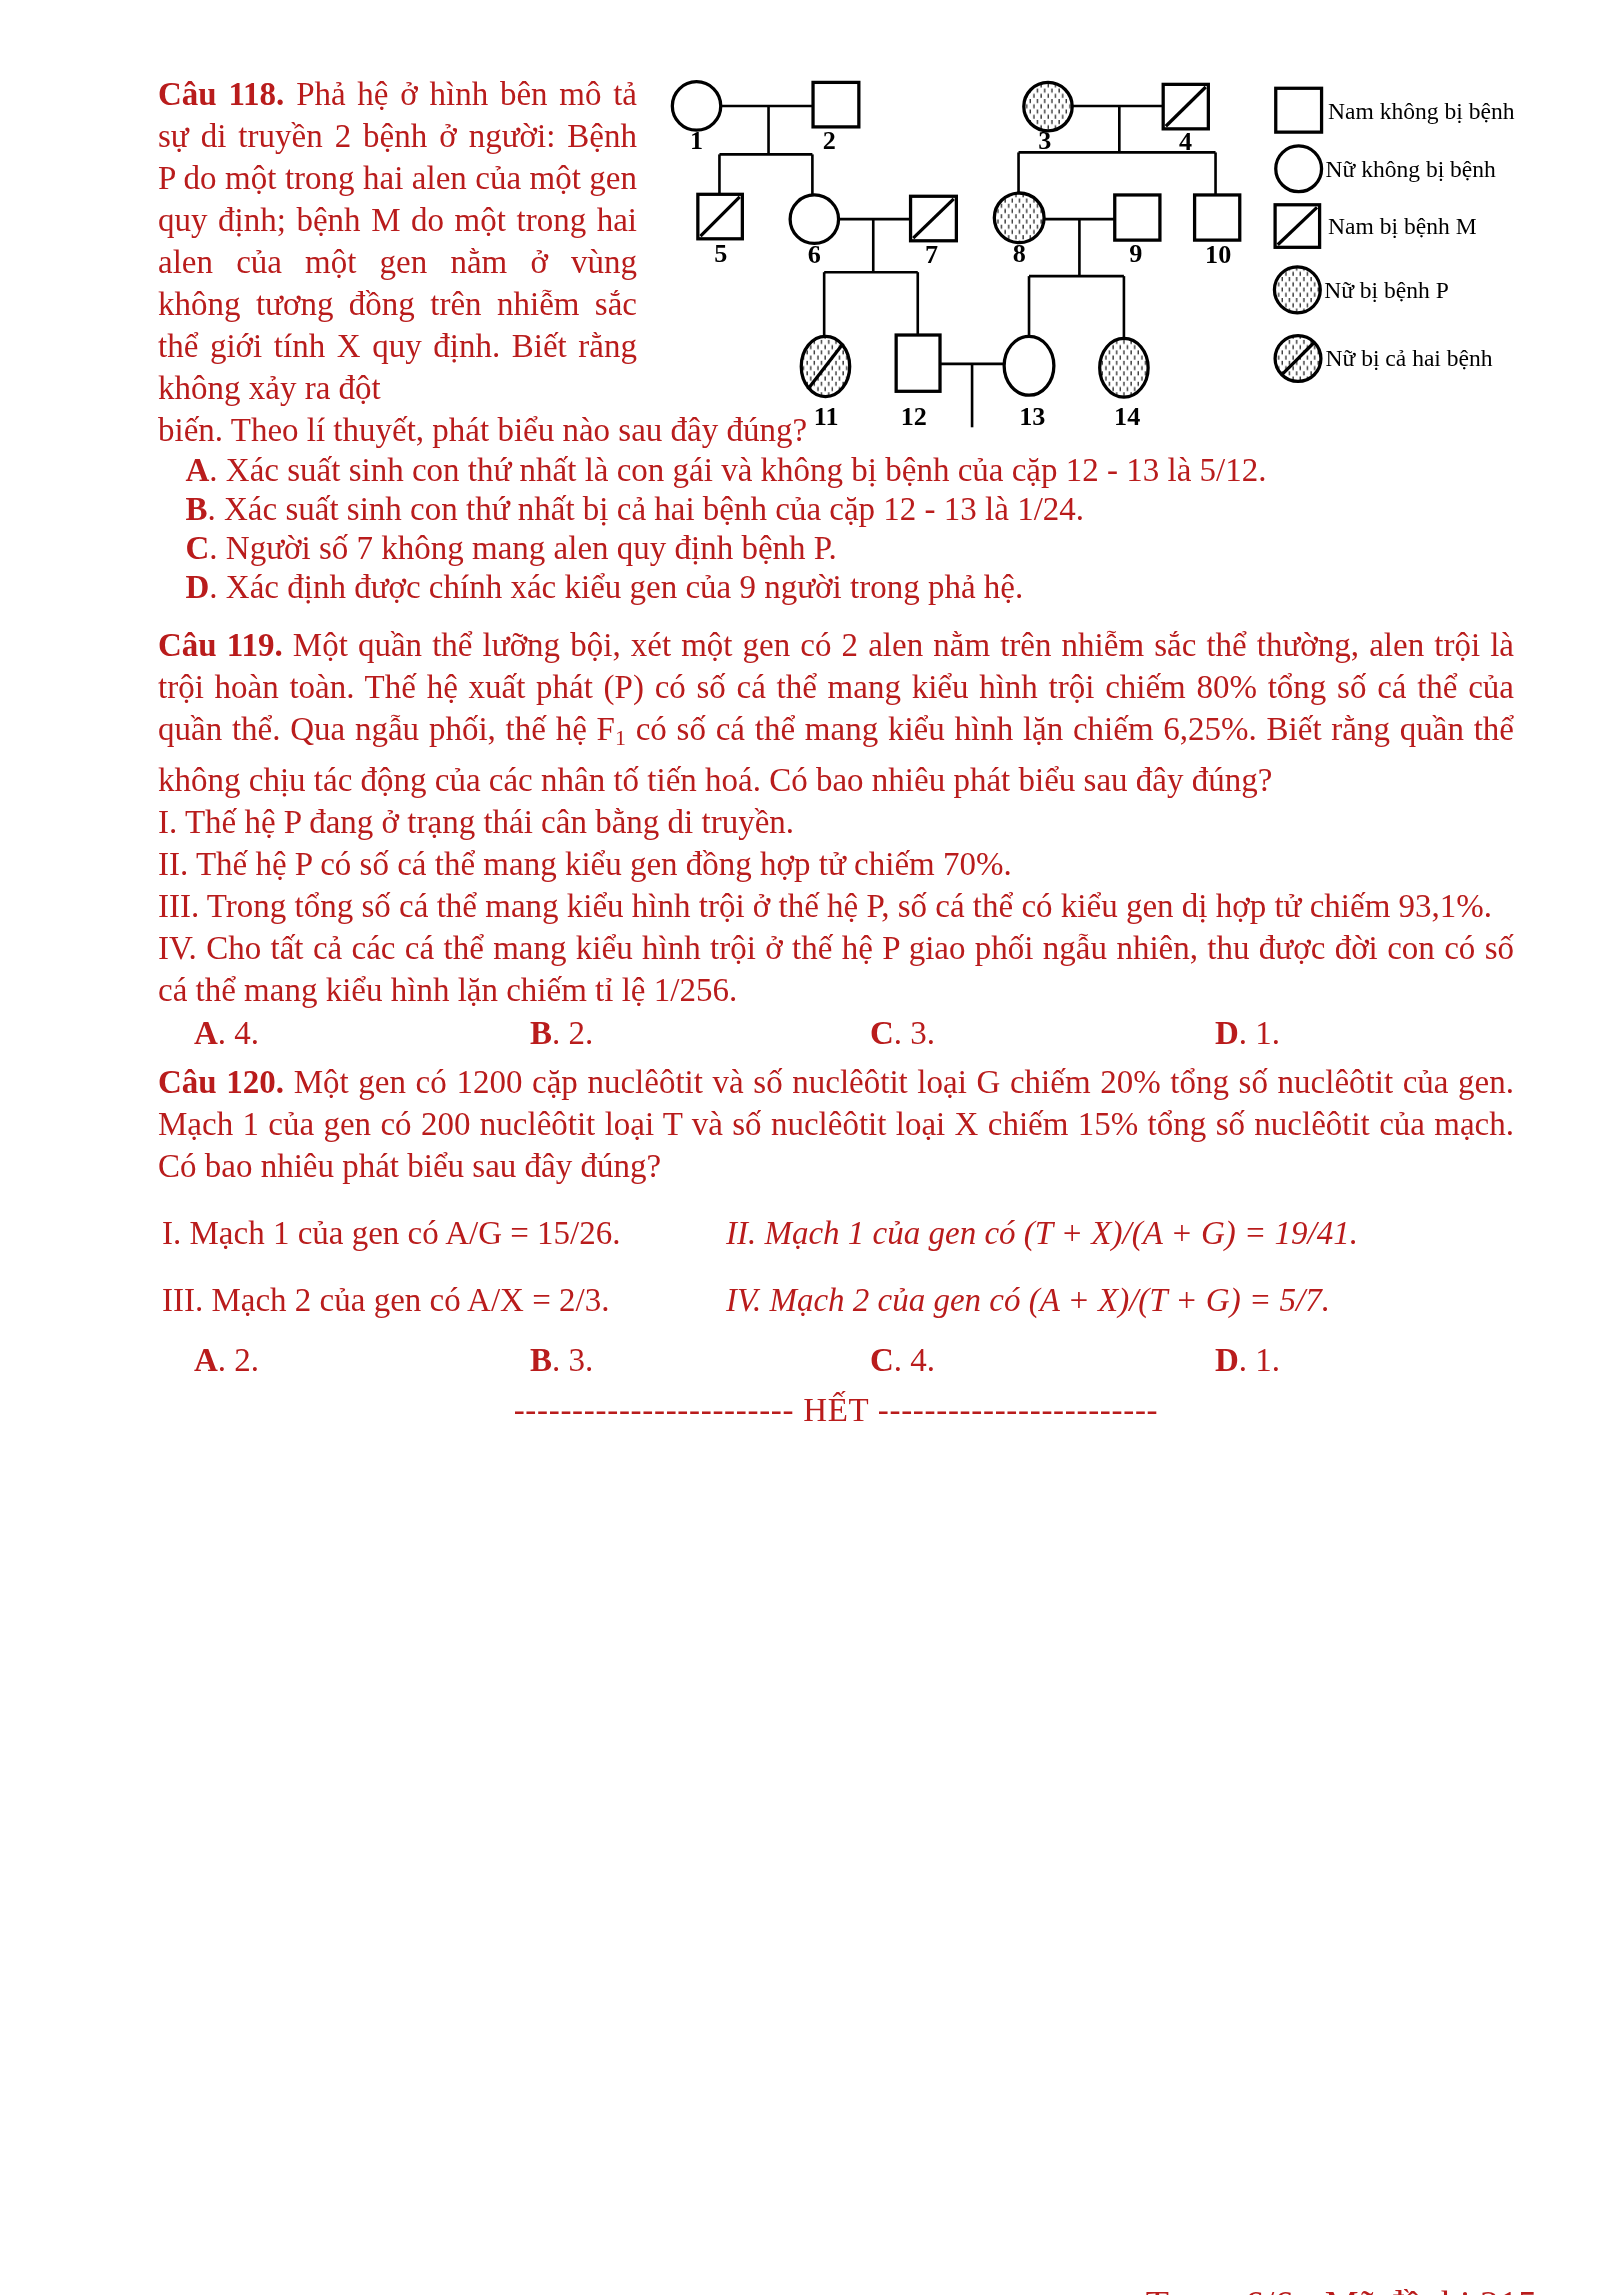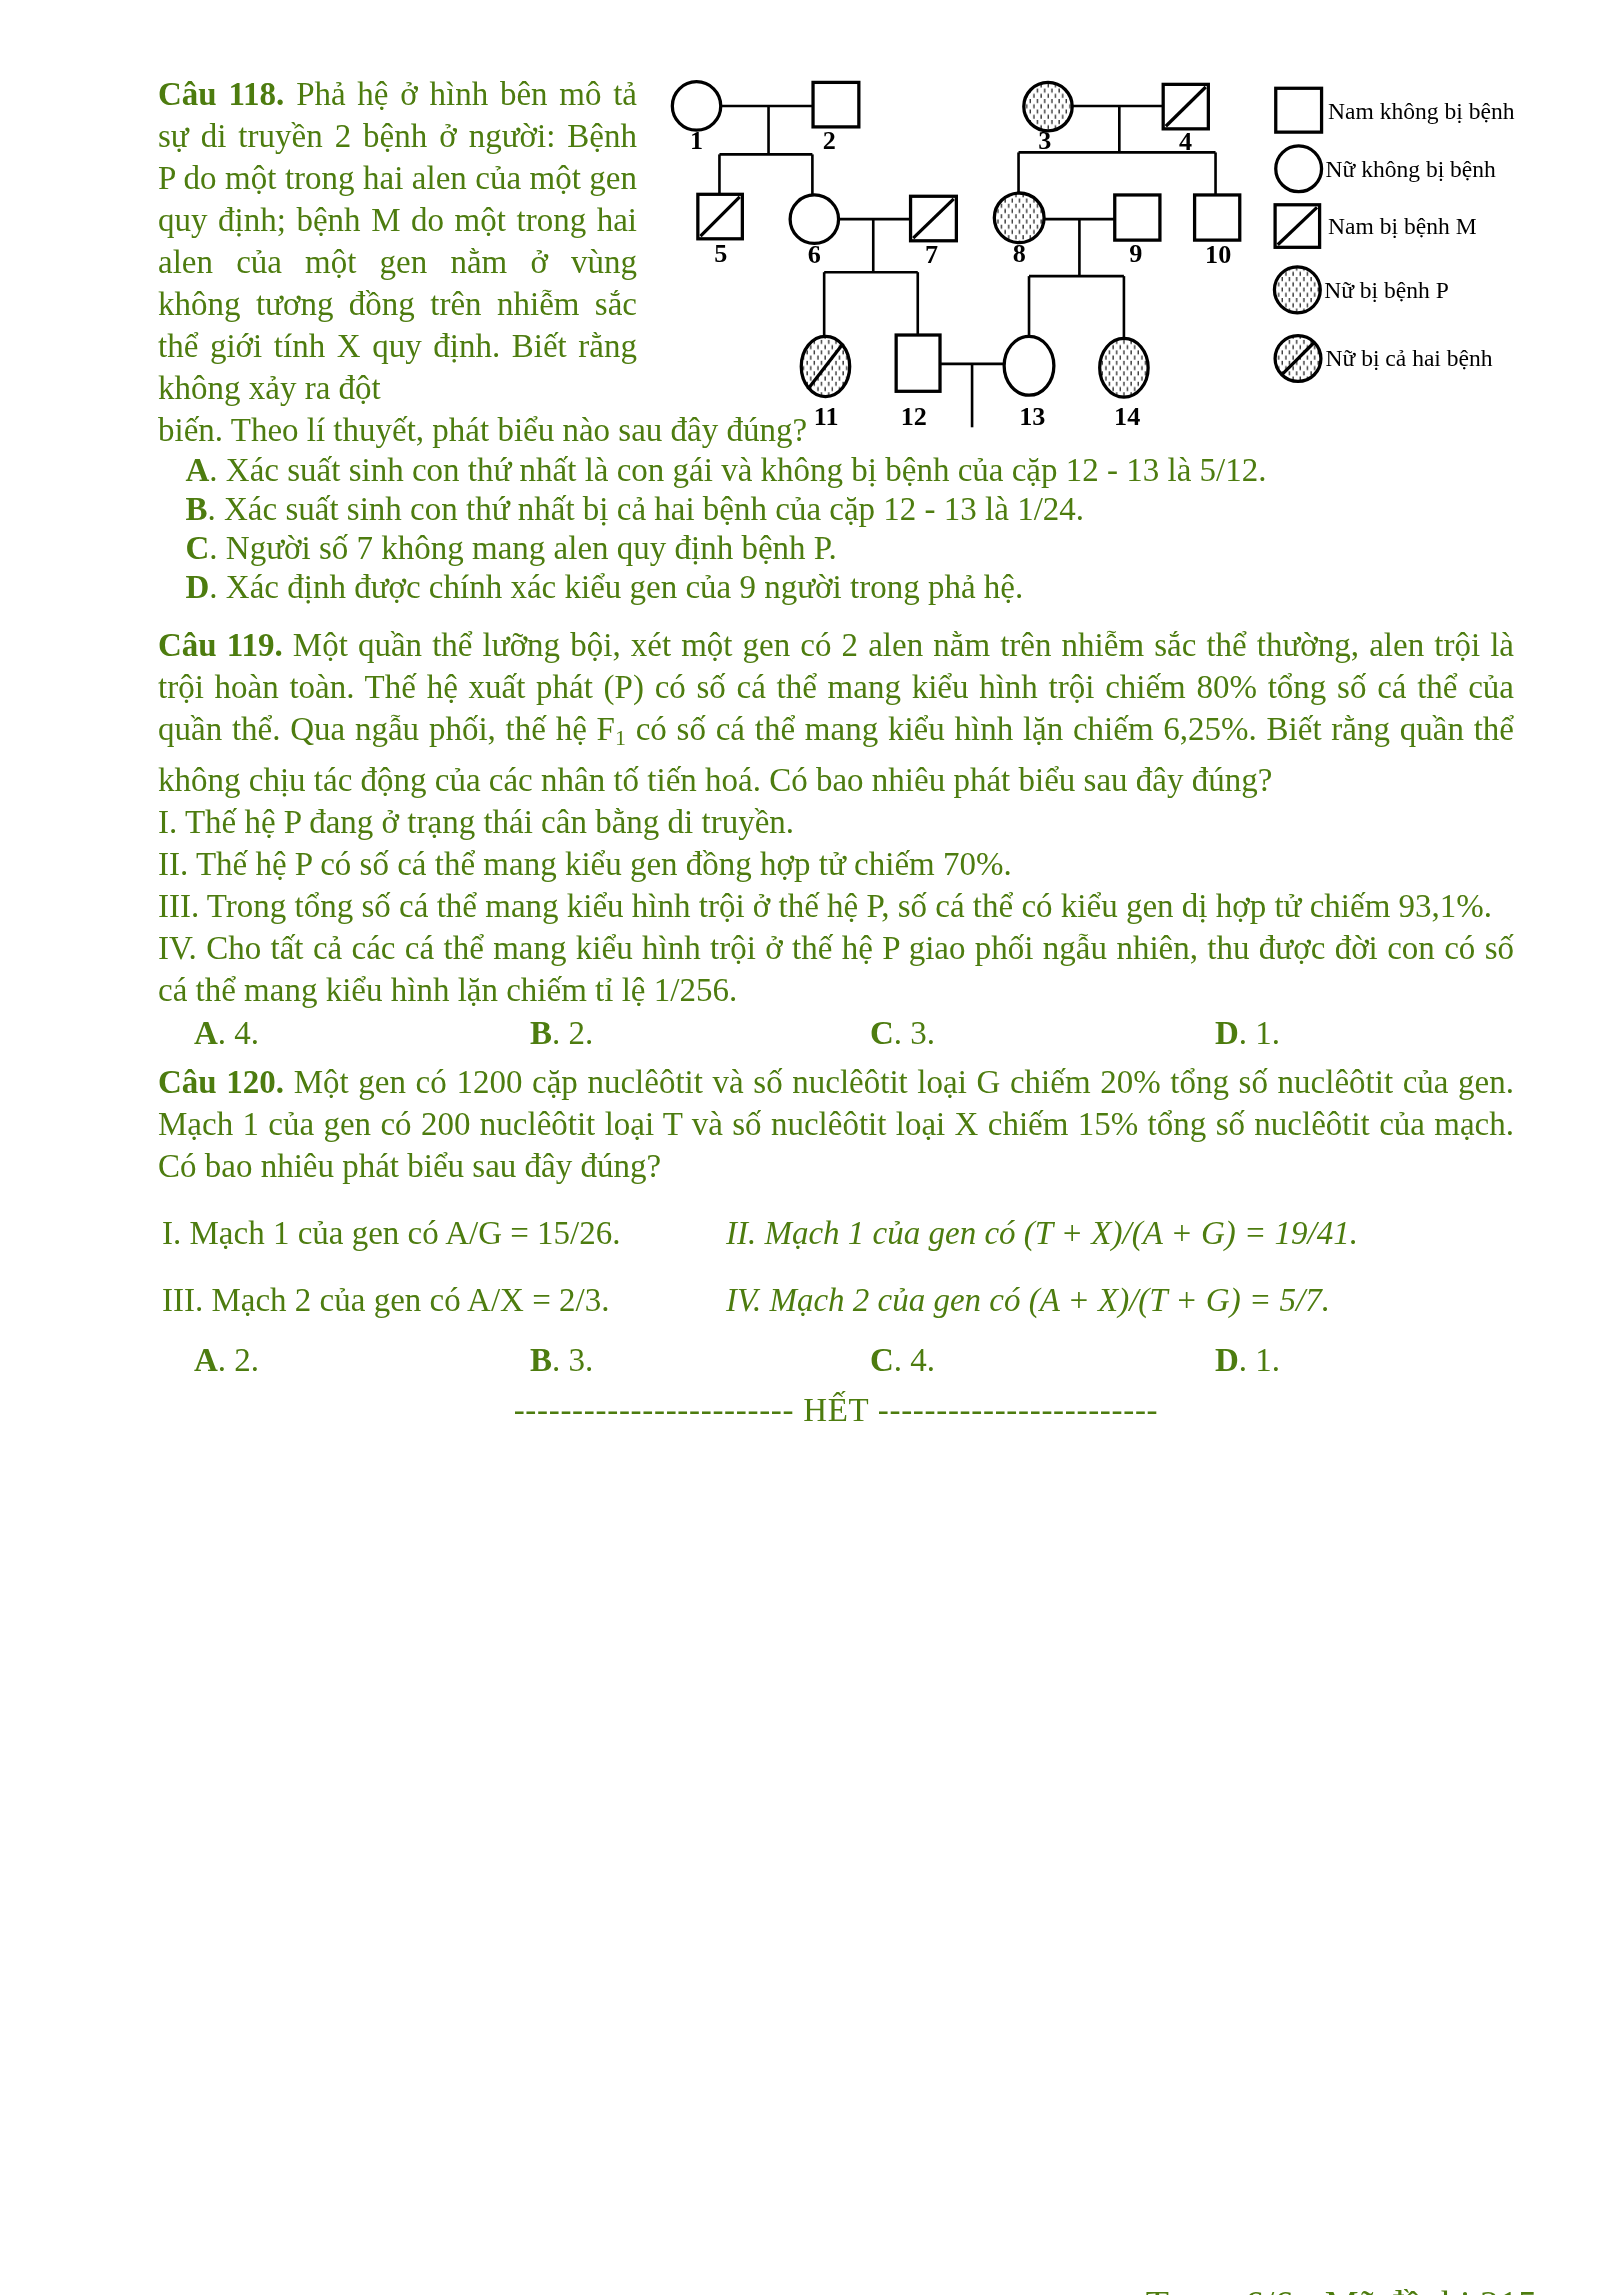--- a/index.html
+++ b/index.html
@@ -1,21 +1,21 @@
 <!DOCTYPE html>
 <html lang="vi" style="font-size:10.5px"><head>
 <meta charset="utf-8">
 <style>
   html,body { margin:0; padding:0; background:#888; }
   .page {
     position:relative;
     width:1623px; height:2295px;
     margin:0 auto;
     background:#ffffff;
-    color:#4d7c0f;
+    color:#b91c1c;
     font-family:"Liberation Serif", serif;
     font-size:33px;
     line-height:42px;
   }
   .content { position:absolute; left:158px; top:73px; width:1356px; }
   p { margin:0; }
   .qnum { font-weight:bold; }
   .justify { text-align:justify; }
 
   

